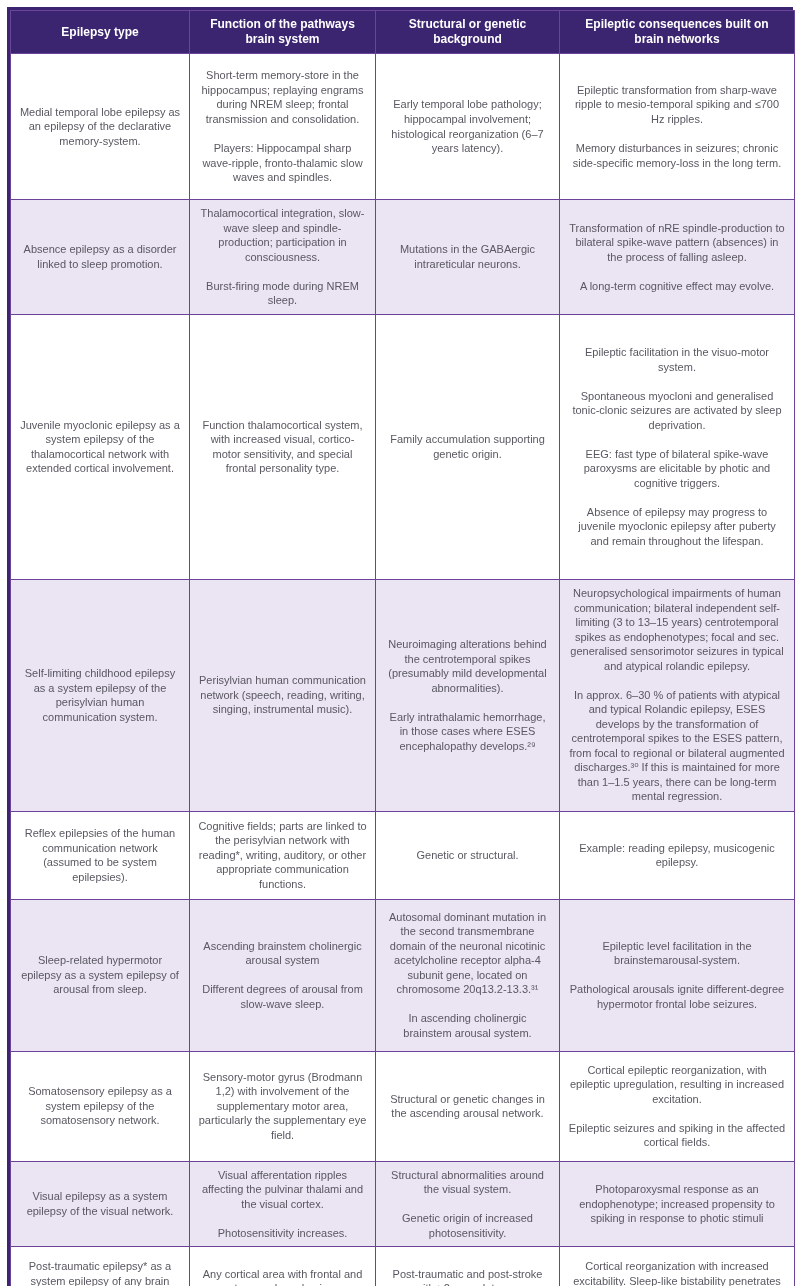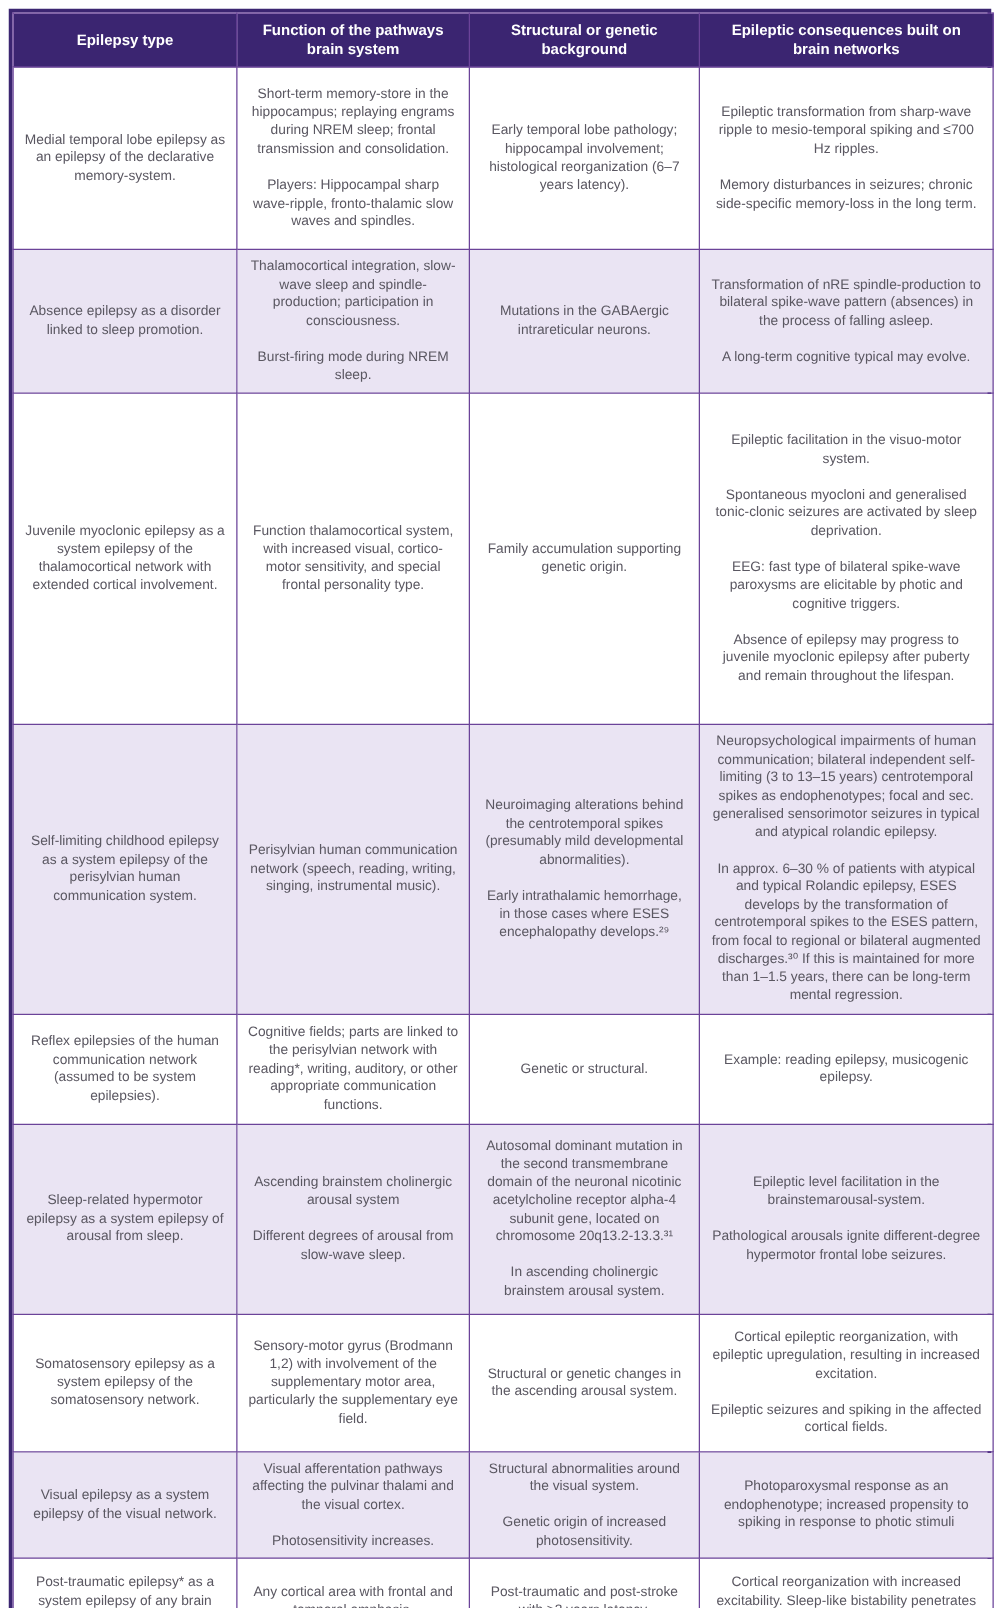--- a/index.html
+++ b/index.html
@@ -101,21 +101,21 @@
 Memory disturbances in seizures; chronic side-specific memory-loss in the long term.</td>
   </tr>
           <tr class="row-2 alt">
     <td>Absence epilepsy as a disorder linked to sleep promotion.</td>
     <td>Thalamocortical integration, slow-wave sleep and spindle-production; participation in consciousness.
 
 Burst-firing mode during NREM sleep.</td>
     <td>Mutations in the GABAergic intrareticular neurons.</td>
     <td>Transformation of nRE spindle-production to bilateral spike-wave pattern (absences) in the process of falling asleep.
 
-A long-term cognitive typical may evolve.</td>
+A long-term cognitive effect may evolve.</td>
   </tr>
           <tr class="row-3">
     <td>Juvenile myoclonic epilepsy as a system epilepsy of the thalamocortical network with extended cortical involvement.</td>
     <td>Function thalamocortical system, with increased visual, cortico-motor sensitivity, and special frontal personality type.</td>
     <td>Family accumulation supporting genetic origin.</td>
     <td>Epileptic facilitation in the visuo-motor system.
 
 Spontaneous myocloni and generalised tonic-clonic seizures are activated by sleep deprivation.
 
 EEG: fast type of bilateral spike-wave paroxysms are elicitable by photic and cognitive triggers.
@@ -146,28 +146,28 @@
     <td>Autosomal dominant mutation in the second transmembrane domain of the neuronal nicotinic acetylcholine receptor alpha-4 subunit gene, located on chromosome 20q13.2-13.3.³¹
 
 In ascending cholinergic brainstem arousal system.</td>
     <td>Epileptic level facilitation in the brainstemarousal-system.
 
 Pathological arousals ignite different-degree hypermotor frontal lobe seizures.</td>
   </tr>
           <tr class="row-7">
     <td>Somatosensory epilepsy as a system epilepsy of the somatosensory network.</td>
     <td>Sensory-motor gyrus (Brodmann 1,2) with involvement of the supplementary motor area, particularly the supplementary eye field.</td>
-    <td>Structural or genetic changes in the ascending arousal system.</td>
+    <td>Structural or genetic changes in the ascending arousal network.</td>
     <td>Cortical epileptic reorganization, with epileptic upregulation, resulting in increased excitation.
 
 Epileptic seizures and spiking in the affected cortical fields.</td>
   </tr>
           <tr class="row-8 alt">
     <td>Visual epilepsy as a system epilepsy of the visual network.</td>
-    <td>Visual afferentation pathways affecting the pulvinar thalami and the visual cortex.
+    <td>Visual afferentation ripples affecting the pulvinar thalami and the visual cortex.
 
 Photosensitivity increases.</td>
     <td>Structural abnormalities around the visual system.
 
 Genetic origin of increased photosensitivity.</td>
     <td>Photoparoxysmal response as an endophenotype; increased propensity to spiking in response to  photic stimuli</td>
   </tr>
           <tr class="row-9">
     <td>Post-traumatic epilepsy* as a system epilepsy of any brain network.</td>
     <td>Any cortical area with frontal and temporal emphasis.</td>

